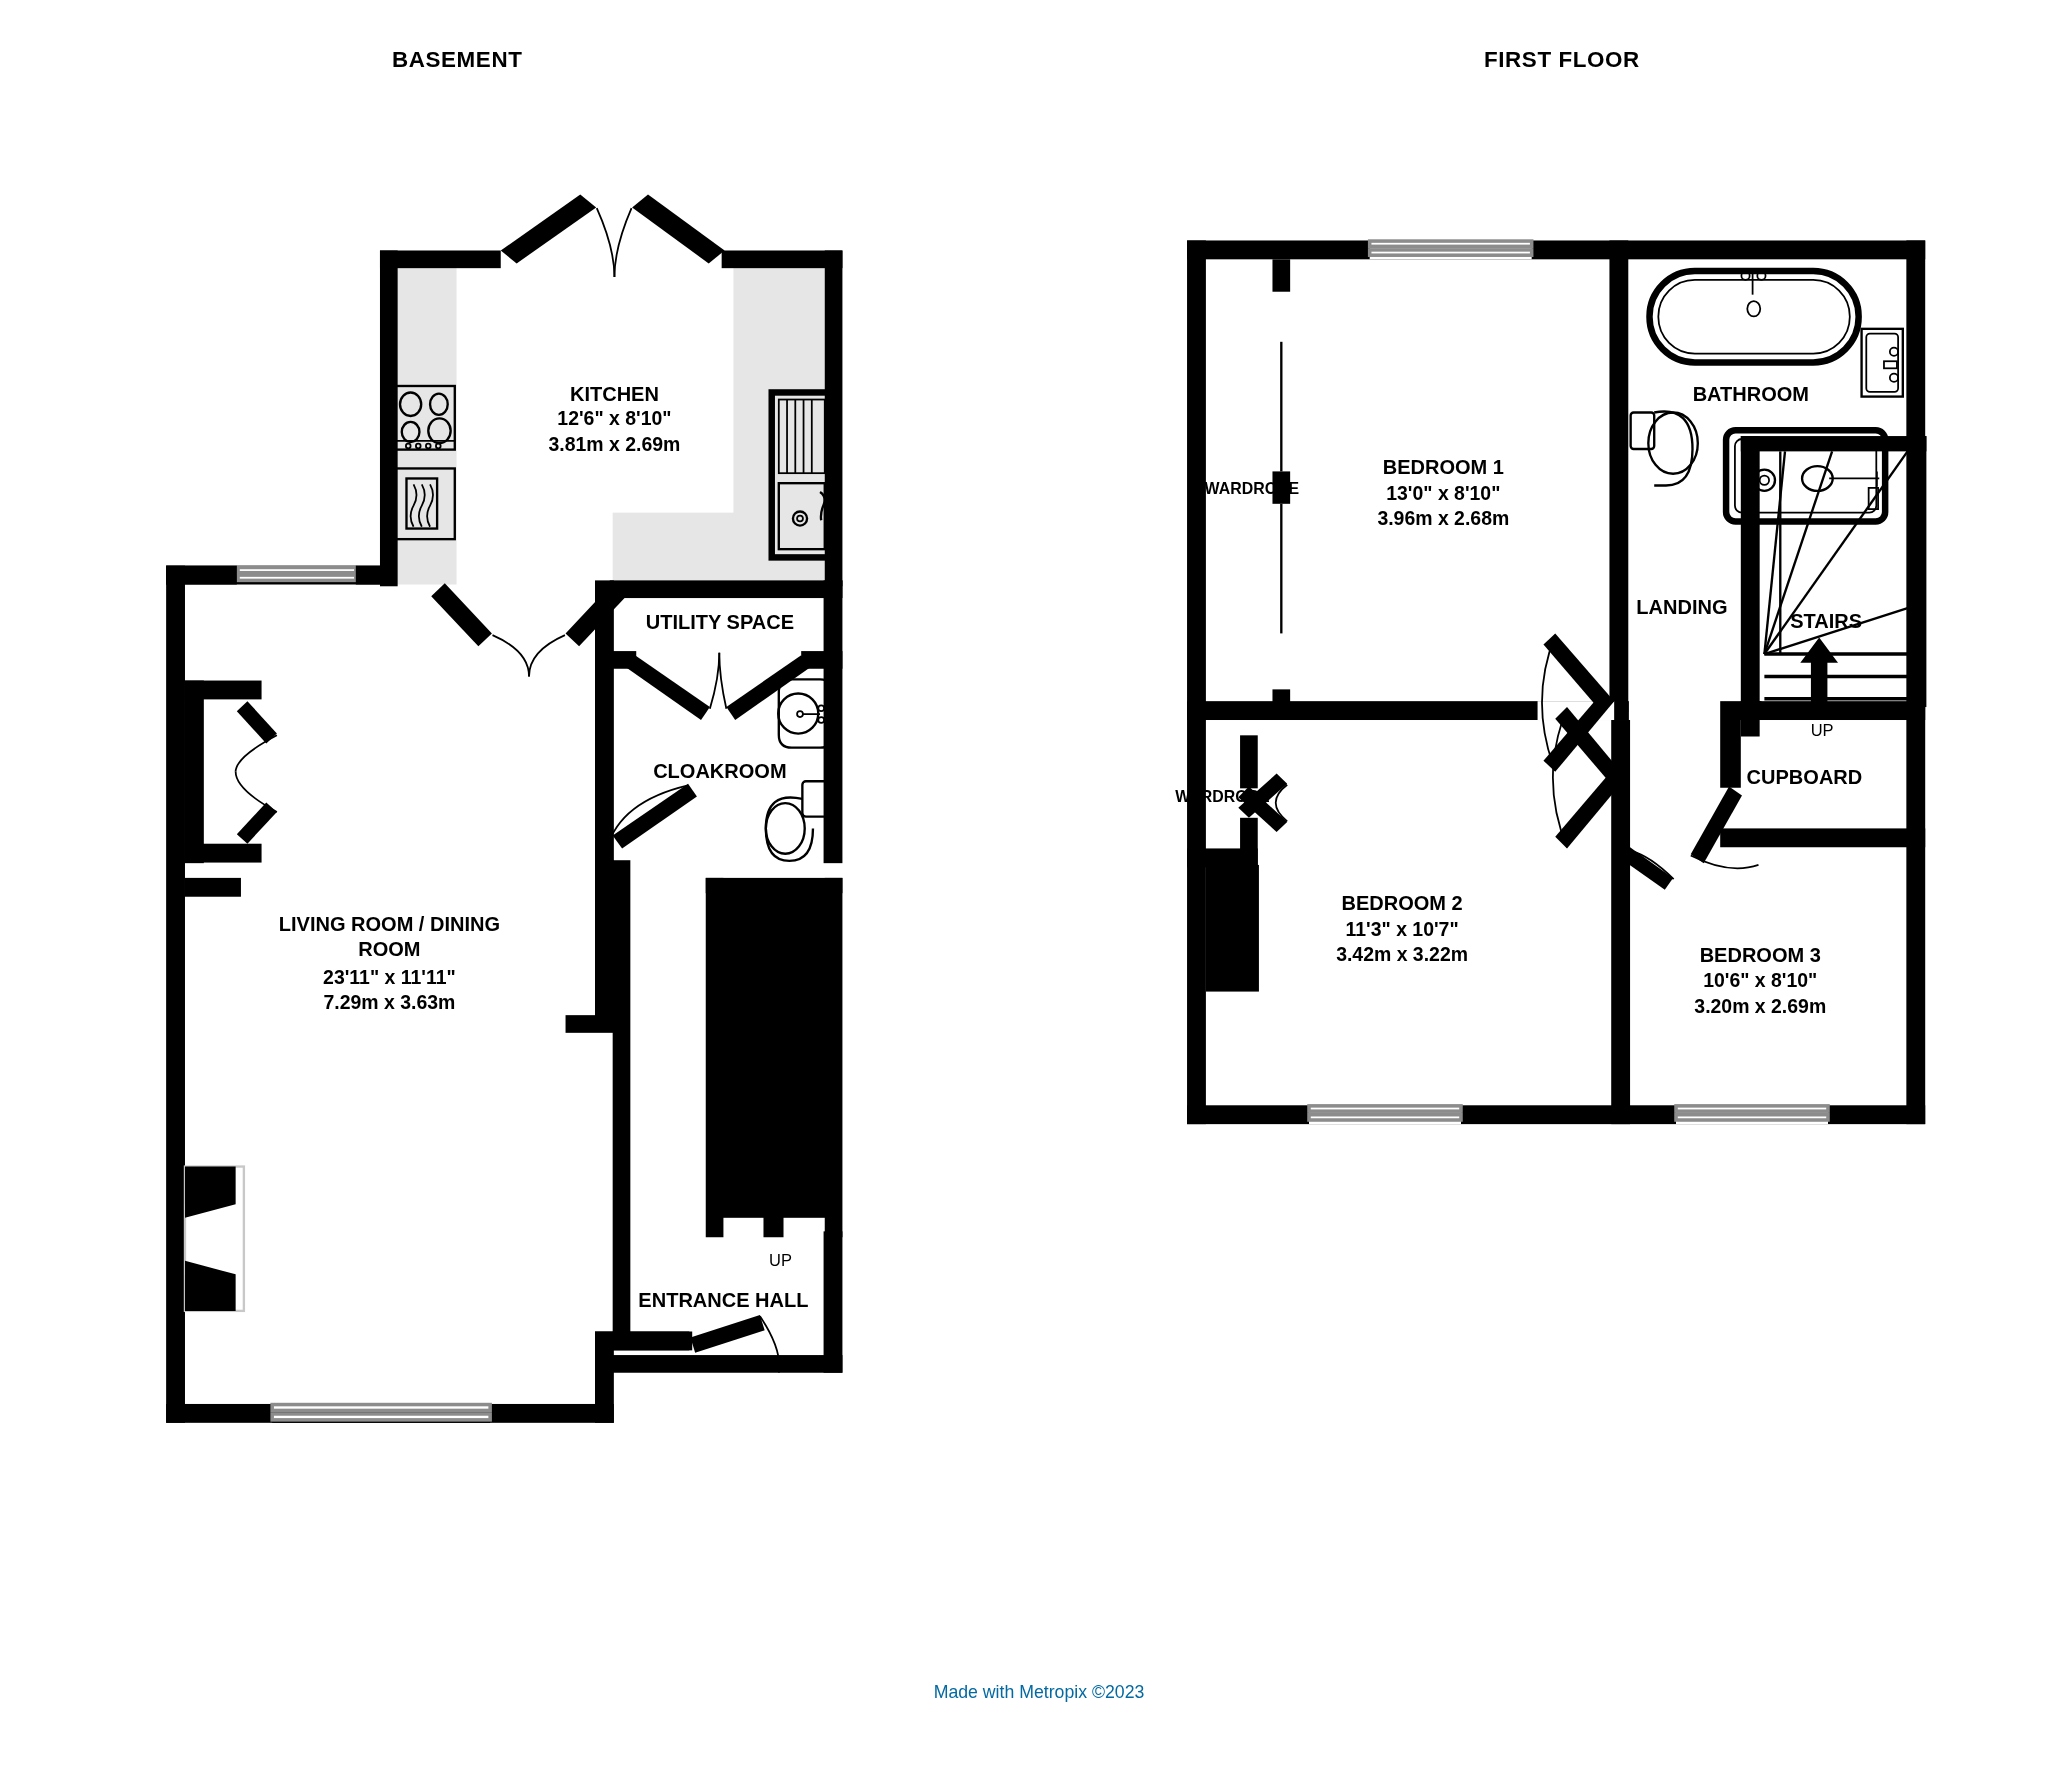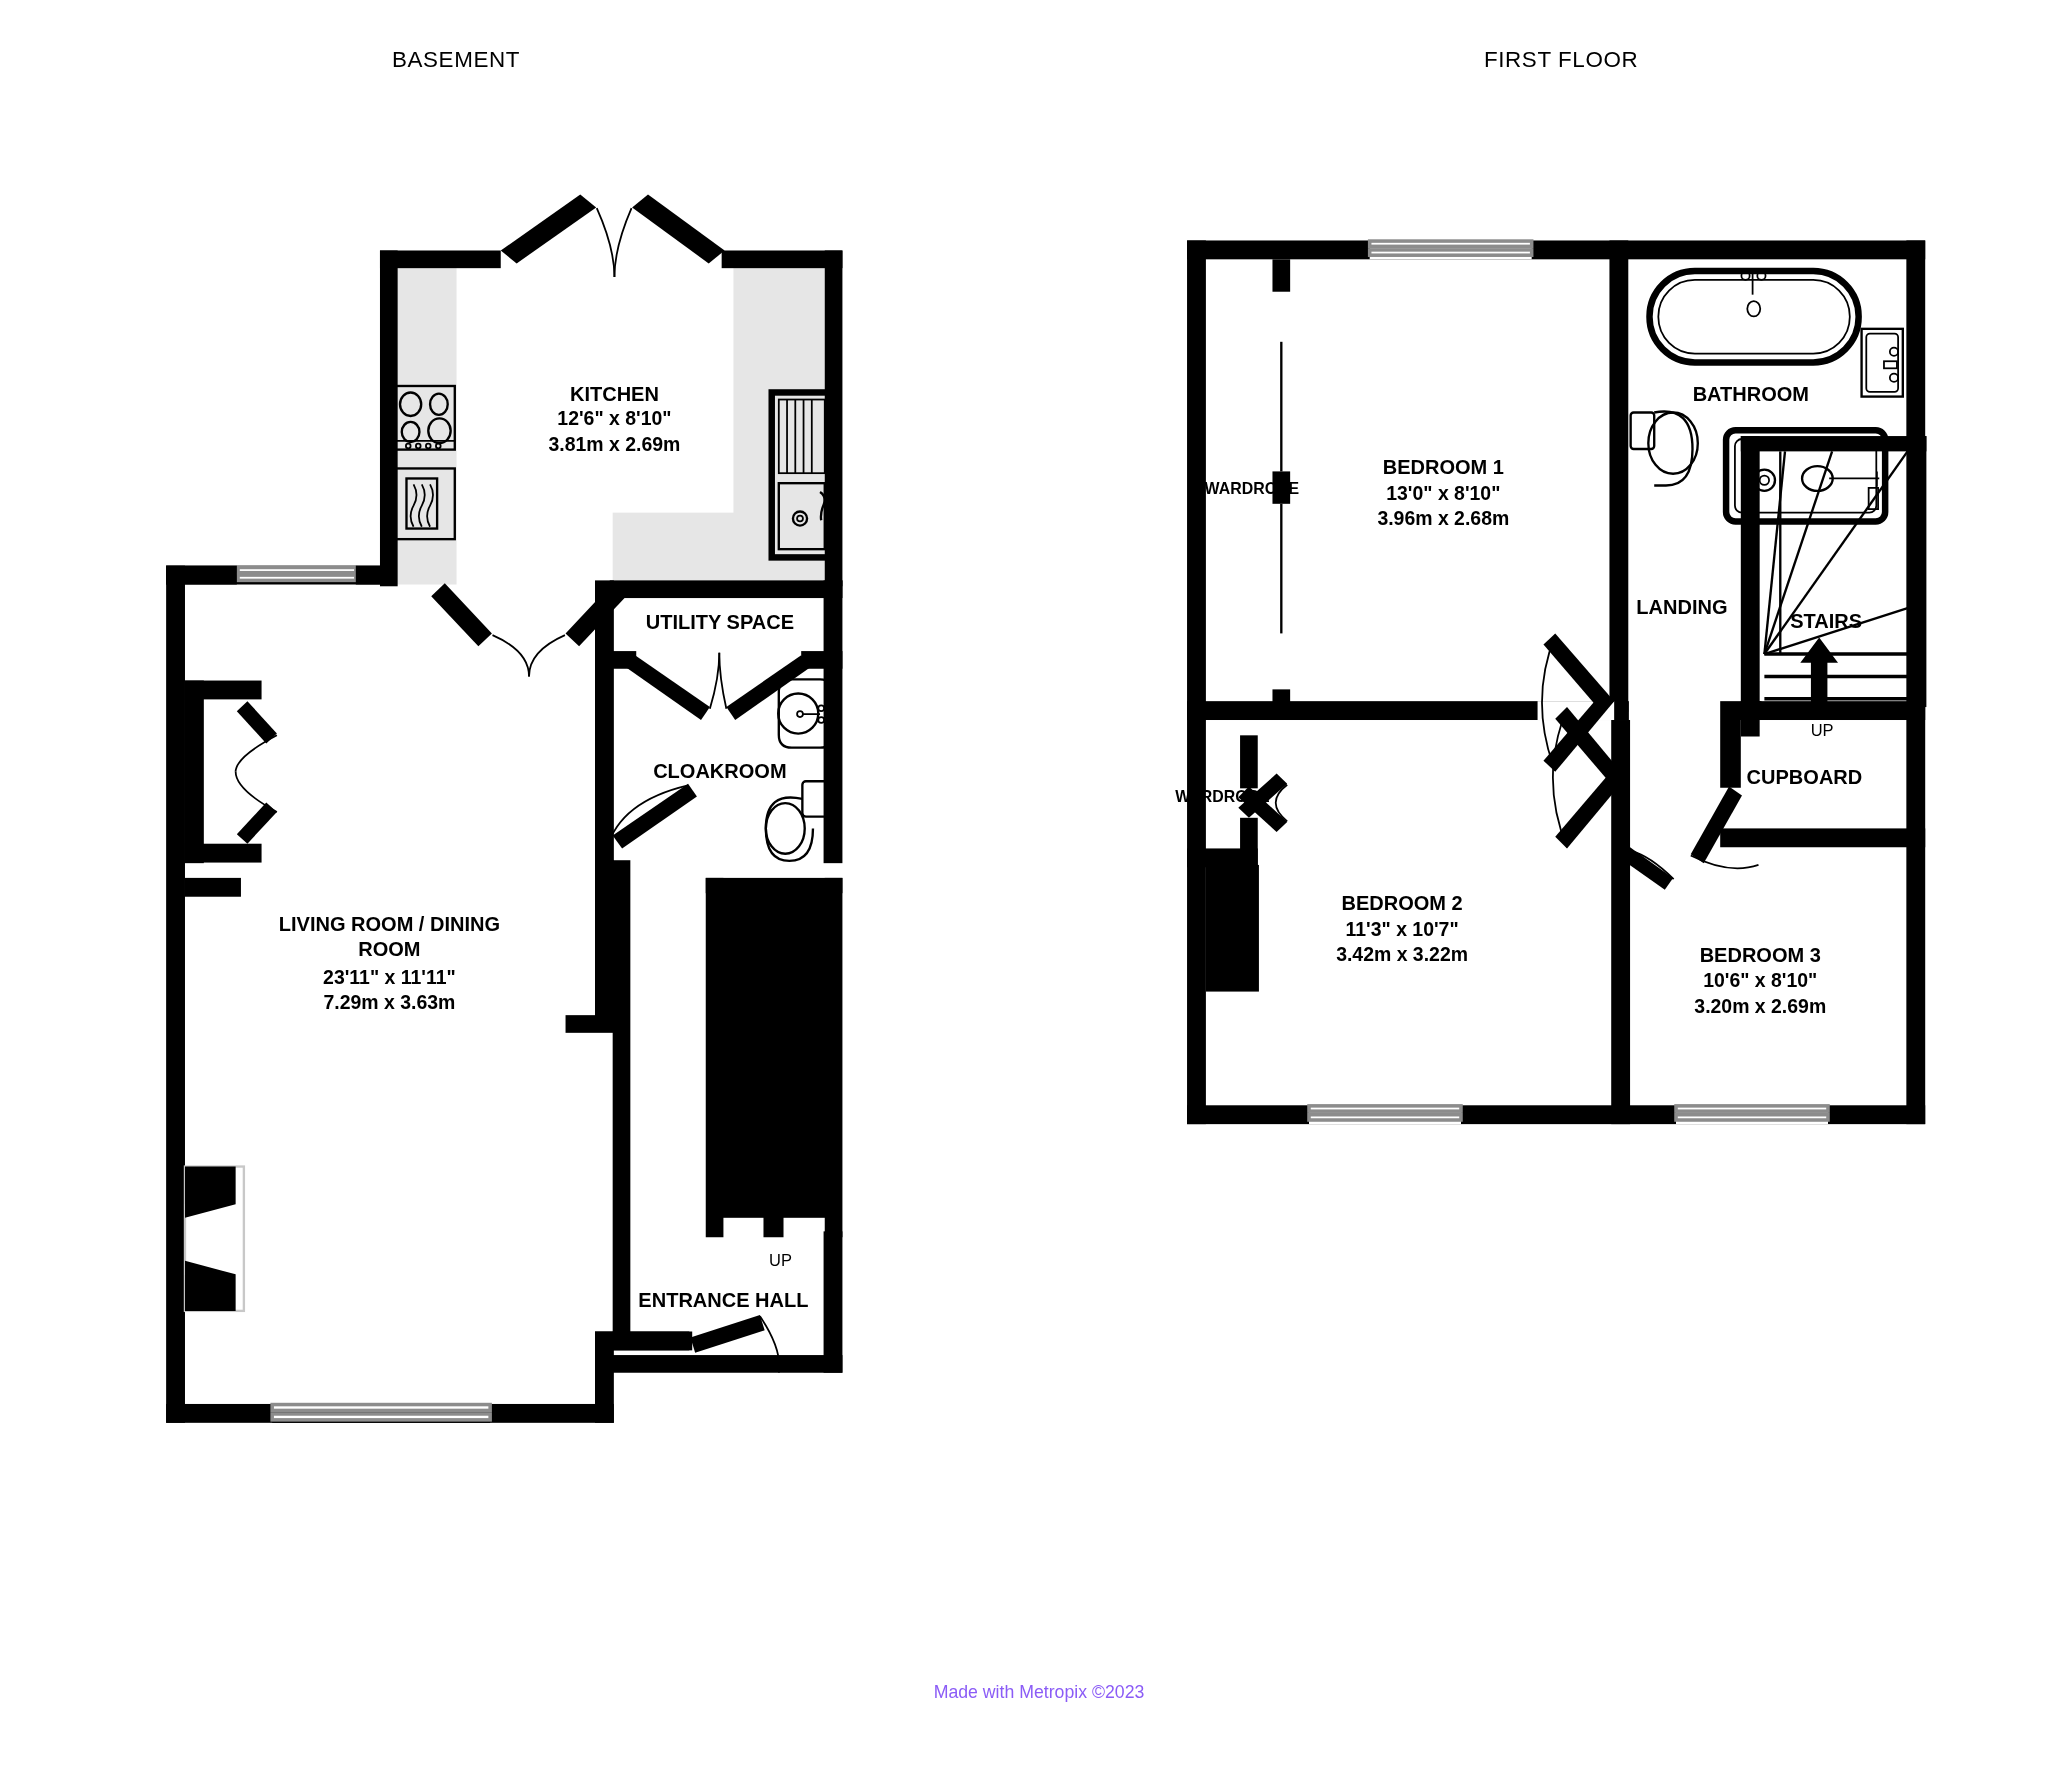--- a/index.html
+++ b/index.html
@@ -12,33 +12,33 @@
     height: 1787px;
     position: relative;
     font-family: "Liberation Sans", sans-serif;
     overflow: hidden;
   }
   .plan-title {
     position: absolute;
     font-size: 22.4px;
     letter-spacing: 0.6px;
     color: #000;
-    font-weight: 400;
+    font-weight: 700;
     white-space: nowrap;
   }
   #basement-title { left: 392px; top: 47px; }
   #firstfloor-title { left: 1484px; top: 47px; }
 
   #footer {
     position: absolute;
     left: 12px; right: 0;
     top: 1682px;
     text-align: center;
     font-size: 17.7px;
-    color: #8b5cf6;
+    color: #0369a1;
   }
 
   svg { position: absolute; left: 0; top: 0; }
   .wall      { fill: #000000; }
   .counter   { fill: #e6e6e6; }
   .fix-line  { fill: none; stroke: #000; stroke-width: 4; }
   .fix-thick { fill: none; stroke: #000; stroke-width: 11; }
   .fix-thin  { fill: none; stroke: #000; stroke-width: 3; }
   .door-arc  { fill: none; stroke: #000; stroke-width: 3; }
   .win-glass { fill: #ffffff; stroke: #8c8c8c; stroke-width: 6; }

